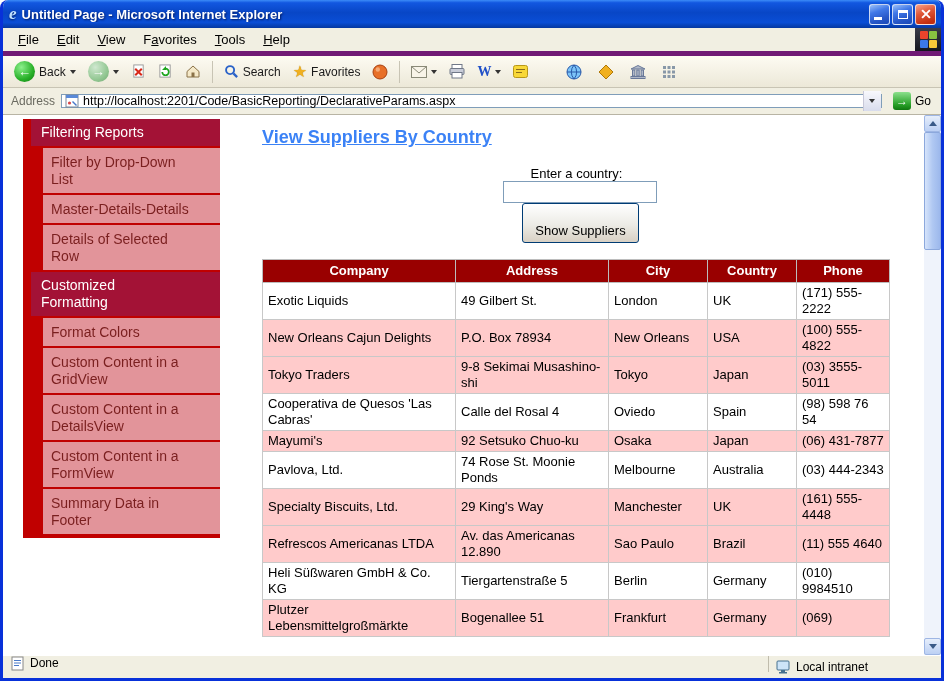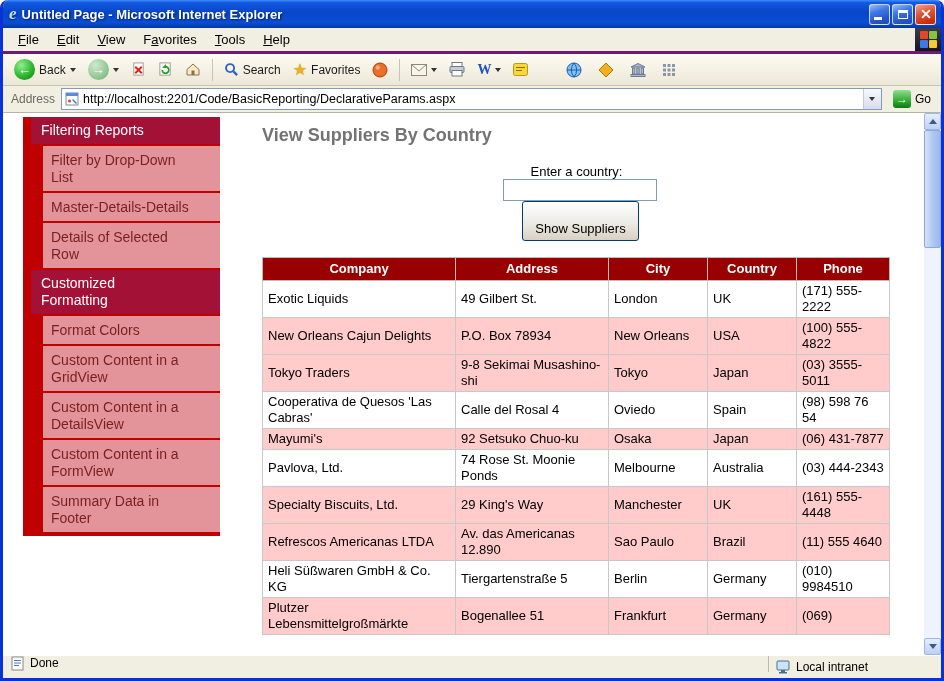--- a/index.html
+++ b/index.html
@@ -26,21 +26,21 @@
   .winbtn.min,.winbtn.max{ background:linear-gradient(160deg,#9CC0F8 0%,#4078E8 35%,#2858C8 70%,#1A48B8 100%);}
   .winbtn.close{ background:linear-gradient(160deg,#F8A088 0%,#E05838 40%,#C22E10 85%);}
   .glyph-min{ position:absolute; left:4px; bottom:4px; width:8px; height:3px; background:#fff;}
   .glyph-max{ width:10px; height:9px; border:1px solid #fff; border-top:3px solid #fff;}
   .x-icon{ width:100%; height:100%; position:relative;}
   .x-icon::before,.x-icon::after{ content:""; position:absolute; left:50%; top:50%; width:11px; height:2px; background:#fff;}
   .x-icon::before{ transform:translate(-50%,-50%) rotate(45deg);}
   .x-icon::after{ transform:translate(-50%,-50%) rotate(-45deg);}
 
   
-  .menubar{ flex:0 0 26px; display:flex; align-items:stretch; background:var(--chrome-tan,#F1EFE2); border-bottom:3px solid #701a75;}
+  .menubar{ flex:0 0 26px; display:flex; align-items:stretch; background:var(--chrome-tan,#F1EFE2); border-bottom:5px solid #701a75;}
   .menu-items{ display:flex; align-items:center; padding-left:6px;}
   .menu-item{ padding:4px 9px; font-size:13px; color:#000; cursor:default;}
   .menubar .spacer{ flex:1;}
   .xp-logo{ width:26px; display:grid; grid-template-columns:8px 8px; grid-auto-rows:8px; gap:1px; place-content:center;
             background:linear-gradient(180deg,#3A3C48,#14161E);}
   .xp-logo i{ display:block; border-radius:1px;}
   .q-red{background:#E8442C;} .q-green{background:#88C440;} .q-blue{background:#3C78E8;} .q-yellow{background:#F8C838;}
 
   
   .toolbar{ flex:0 0 32px; display:flex; align-items:center; padding:0 6px; gap:2px; font-size:12px; color:#1a1a1a;
@@ -53,21 +53,21 @@
   .dd{ width:0; height:0; border-left:3px solid transparent; border-right:3px solid transparent; border-top:4px solid #333;}
   .tsep{ width:1px; height:22px; background:#C8C4B4; margin:0 4px; flex:0 0 1px;}
   .w-glyph{ color:#2050C8; font:bold 14px "Liberation Serif", serif;}
   .star-glyph{ color:#F0B020; font-size:16px; line-height:1; text-shadow:0 0 1px #A87808;}
   .toolbar .grp-right{ margin-left:26px; display:flex; align-items:center; gap:6px;}
 
   
   .addressbar{ flex:0 0 27px; display:flex; align-items:center; gap:6px; padding:0 5px; background:var(--chrome-tan,#F1EFE2);
                border-bottom:1px solid #B8B4A4;}
   .addr-label{ font-size:12px; color:#6A6A60; padding-left:3px;}
-  .addr-field{ flex:1; height:22px; background:#fff; border:1px solid #7F9DB9; display:flex; align-items:center; padding-left:3px;}
+  .addr-field{ flex:1; height:14px; background:#fff; border:1px solid #7F9DB9; display:flex; align-items:center; padding-left:3px;}
   .addr-url{ flex:1; font-size:12.5px; color:#000; padding-left:4px; white-space:nowrap; overflow:hidden;}
   .addr-dd{ width:18px; height:20px; display:flex; align-items:center; justify-content:center;
             background:linear-gradient(180deg,#F8F8FC,#D8DCEC); border-left:1px solid #C8C8D8; cursor:pointer;}
   .go-btn{ display:flex; align-items:center; gap:4px; padding:1px 5px; font-size:12px; cursor:pointer;}
   .go-icon{ width:18px; height:18px; border-radius:3px; background:linear-gradient(180deg,#8CE08C,#28A028 70%,#107810);
             color:#fff; font-weight:bold; display:flex; align-items:center; justify-content:center;}
 
   
   .content-row{ flex:1; display:flex; min-height:0;}
   .page{ flex:1; background:#fff; position:relative; overflow:hidden;}
@@ -75,21 +75,21 @@
   
   .nav{ position:absolute; left:20px; top:4px; width:197px; background:var(--nav-accent-red,#C00000); padding-bottom:4px;}
   .nav > * + *{ margin-top:2px;}
   .nav-header{ margin-left:8px; background:var(--nav-header-bg,#A31236); color:#fff; font-size:14px;
                padding:5px 38px 5px 10px; line-height:17px; cursor:default;}
   .nav-item{ margin-left:20px; background:var(--nav-item-bg,#E2949A); color:var(--nav-item-text,#7A1F1F);
              font-size:14px; padding:6px 24px 5px 8px; line-height:17px; cursor:pointer;}
 
   
   .main{ position:absolute; left:259px; top:0; width:629px;}
-  .page-heading{ margin-top:12px; font-size:18px; font-weight:bold; color:#737373;}
+  .page-heading{ margin-top:12px; font-size:18px; font-weight:bold; color:#3b82f6;text-decoration:underline;}
   .controls{ margin-top:18px; display:flex; align-items:center; font-size:13px;flex-direction:column;}
   .controls input{ margin-left:6px; width:154px; height:22px; border:1px solid #7F9DB9; font-size:13px; padding:1px 3px;
                    font-family:"Liberation Sans",sans-serif;}
   .controls button{ margin-left:8px; height:36px; padding:19px 12px; font-size:13px; font-family:"Liberation Sans",sans-serif;
                     background:linear-gradient(180deg,#FFFFFF,#ECEBE5 55%,#D8D0C4); border:1px solid #003C74; border-radius:3px; cursor:pointer;}
   .suppliers{ margin-top:16px; border-collapse:collapse; table-layout:fixed; width:627px; font-size:13px; color:#000;}
   .suppliers th{ background:var(--table-header-bg,#990000); color:#fff; font-weight:bold; text-align:center;
                  padding:3px 4px; border:1px solid #BCBCBC; font-size:13px; line-height:16px;}
   .suppliers td{ padding:2px 5px; border:1px solid #C8C8C8; line-height:16px; vertical-align:middle; background:#fff;}
   .suppliers tr.alt td{ background:var(--row-alt-bg,#FFCBCB);}

